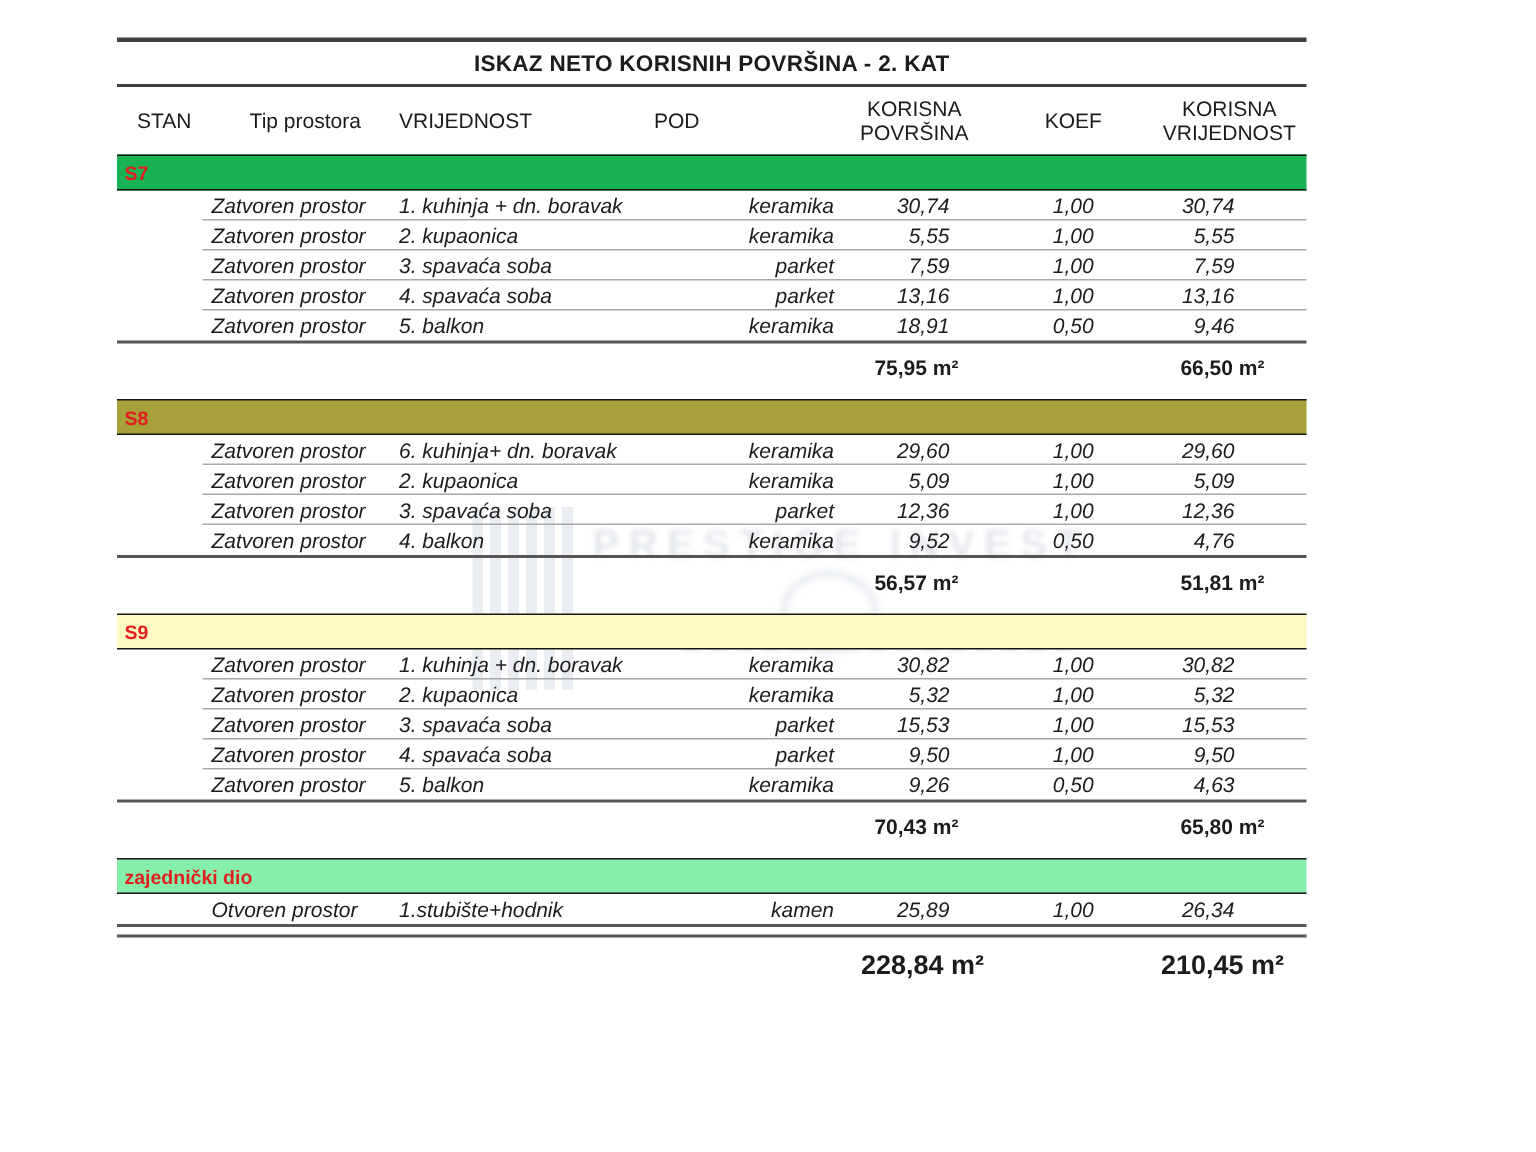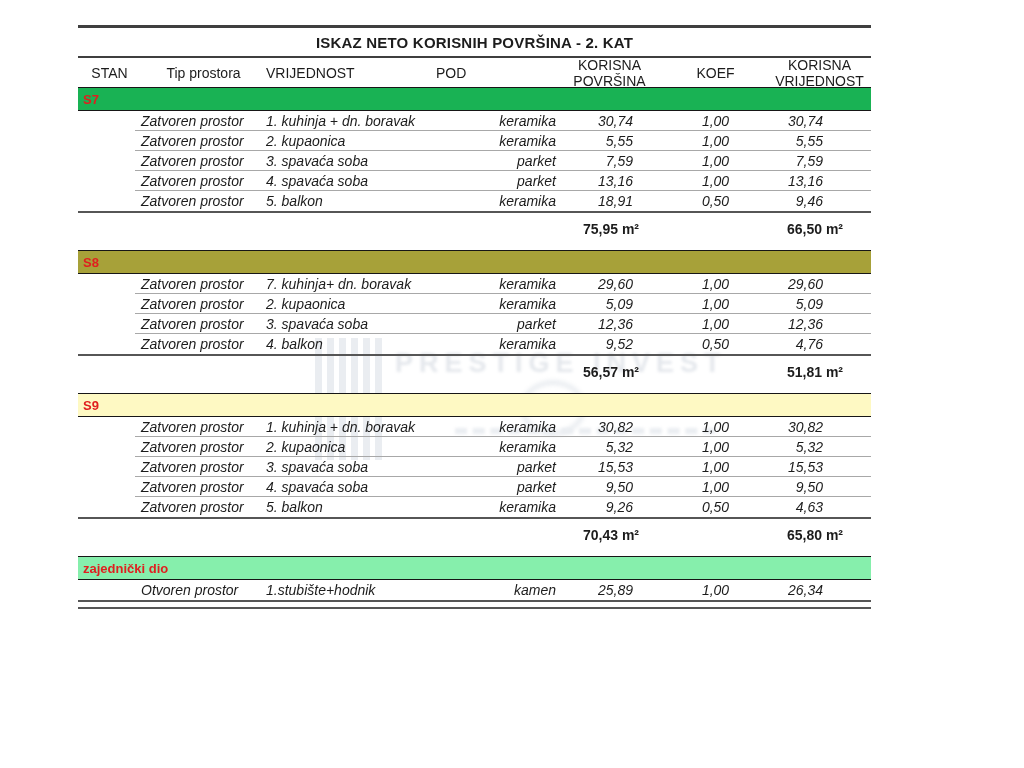--- a/index.html
+++ b/index.html
@@ -10,21 +10,21 @@
   }
   .sheet{position:absolute;left:78px;top:25px;width:793px;}
 
   .topline{border-top:3px solid #3f3f3f;}
   .titlerow{height:28px;display:flex;align-items:center;justify-content:center;
     font-size:15px;font-weight:bold;letter-spacing:.2px;}
   .underline{border-top:2px solid #3f3f3f;}
 
   .grid{display:grid;grid-template-columns:63px 125px 170px 120px 107px 105px 103px;}
 
-  .headrow{height:29px;align-items:center;font-size:14px;line-height:1.12;}
+  .headrow{height:45px;align-items:center;font-size:14px;line-height:1.12;}
   .hc{text-align:center;}
   .hl{text-align:left;}
 
   .band{height:24px;border-top:1px solid #161616;border-bottom:1px solid #161616;
     display:flex;align-items:center;box-sizing:border-box;}
   .band-label{font-size:13px;font-weight:bold;color:#e01f1f;padding-left:5px;}
 
   .row{height:20px;align-items:center;font-size:14px;position:relative;font-style:italic;}
   .row.sep::after{content:"";position:absolute;left:57px;right:0;bottom:0;
     border-bottom:1px solid #a8a8a8;}
@@ -150,21 +150,21 @@
         <div></div>
         <div class="sub-val">66,50 m²</div>
       </div>
       <div class="gap"></div>
       <div class="band" style="background: rgb(167, 161, 57);">
         <span class="band-label">S8</span>
       </div>
       <div class="grid row sep">
     <div></div>
     <div class="c-tip">Zatvoren prostor</div>
-    <div class="c-room">7. kuhinja+ dn. boravak</div>
+    <div class="c-room">6. kuhinja+ dn. boravak</div>
     <div class="c-pod">keramika</div>
     <div class="c-area">29,60</div>
     <div class="c-koef">1,00</div>
     <div class="c-val">29,60</div>
   </div>
       <div class="grid row sep">
     <div></div>
     <div class="c-tip">Zatvoren prostor</div>
     <div class="c-room">2. kupaonica</div>
     <div class="c-pod">keramika</div>
@@ -270,14 +270,23 @@
     <div class="c-pod">kamen</div>
     <div class="c-area">25,89</div>
     <div class="c-koef">1,00</div>
     <div class="c-val">26,34</div>
   </div>
       <div class="endline"></div>
       <div class="gap"></div>
     </div>
 
   <div class="endline"></div>
+  <div class="grid grandrow">
+    <div></div>
+      <div></div>
+      <div></div>
+      <div></div>
+    <div class="grand-area">228,84 m²</div>
+    <div></div>
+    <div class="grand-val">210,45 m²</div>
+  </div>
 
 </div>
 
 </body></html>

